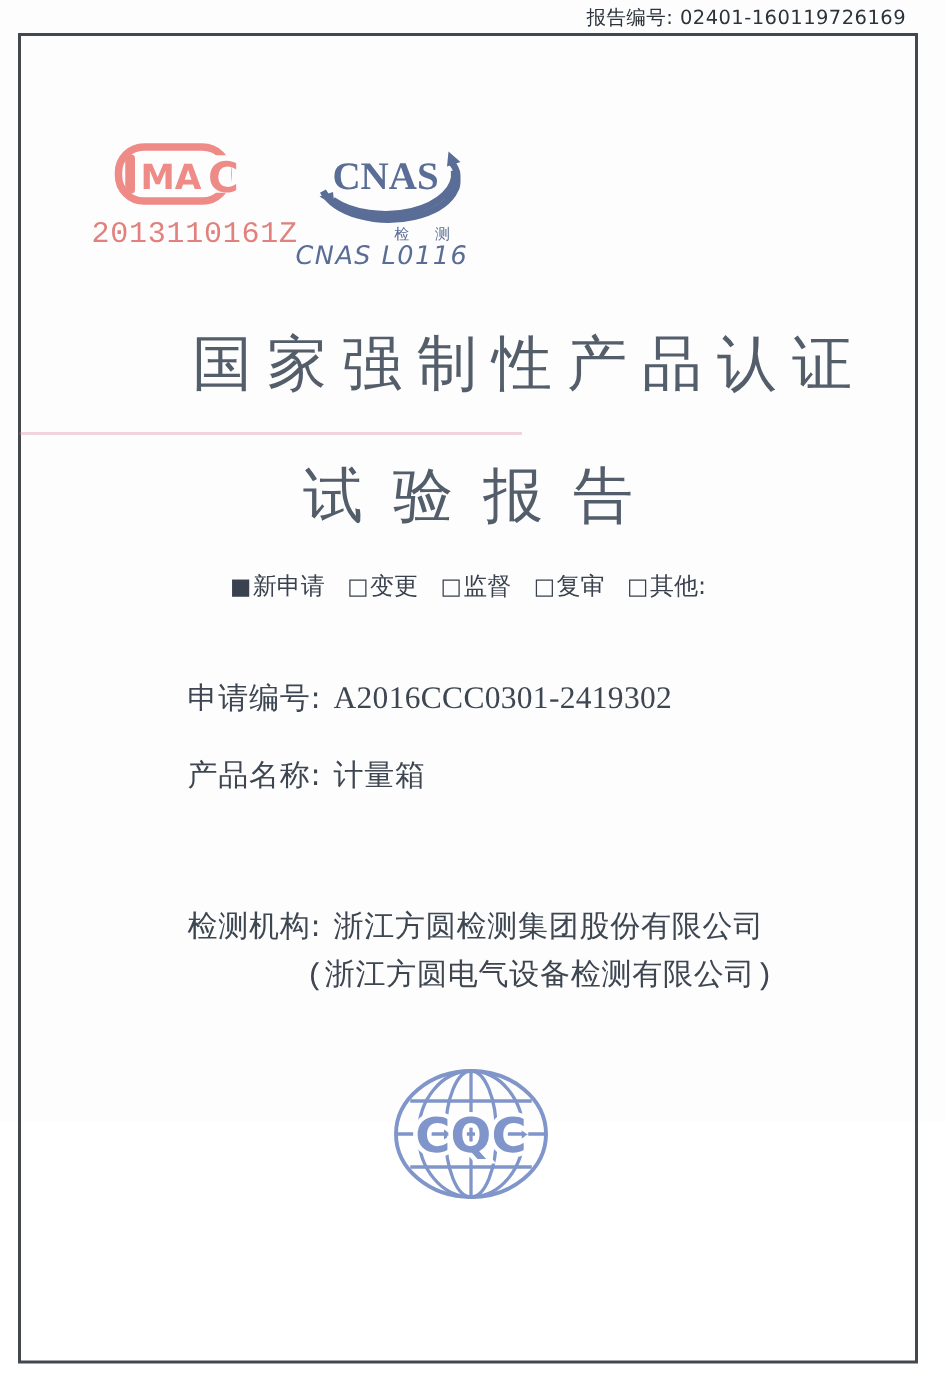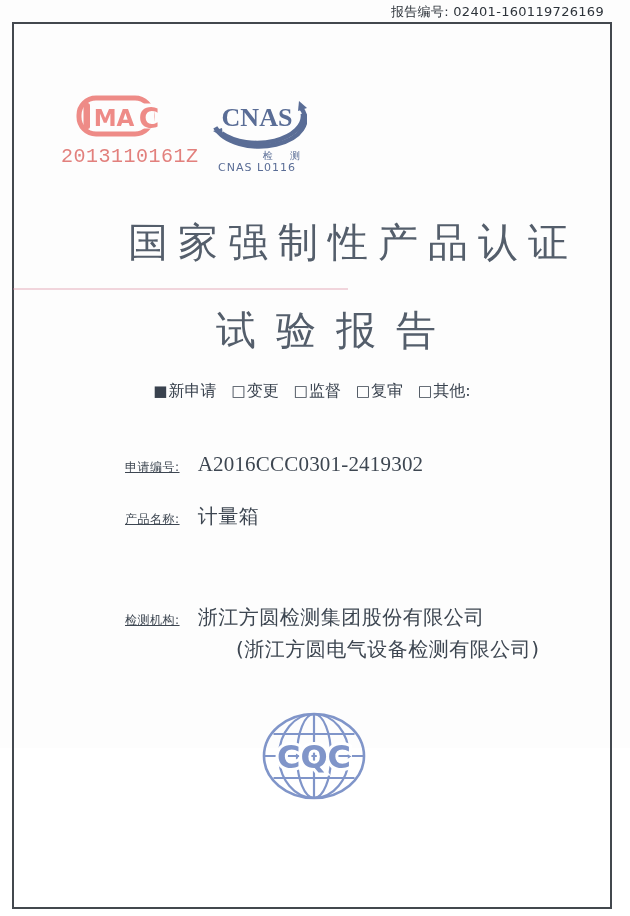--- a/index.html
+++ b/index.html
@@ -46,65 +46,65 @@
 
   
   .cnas-logo { position: absolute; left: 207px; top: 85px; }
   .cnas-category {
     position: absolute; left: 207px; top: 149px; width: 100px;
     text-align: right; font-size: 10px; letter-spacing: 7px; text-indent: 7px;
     color: #5a6d96; white-space: nowrap;
   }
   .cnas-code {
     position: absolute; left: 197px; top: 161px; width: 120px;
-    text-align: center; font-size: 11px; letter-spacing: 1px;
-    color: #5a6d96; white-space: nowrap;
+    font-size: 17px; letter-spacing: 1px;
+    color: #5a6d96; white-space: nowrap; font-style: italic;
   }
 
   
   .title1 {
     position: absolute; left: 12px; top: 215px; width: 600px;
     text-align: center;
     font-family: "DejaVu Serif", "Liberation Serif", serif;
     font-size: 40px; letter-spacing: 10px; text-indent: 10px;
     color: #545e6b; white-space: nowrap; padding-left: 36px;
   }
   .title2 {
     position: absolute; left: 12px; top: 303px; width: 600px;
     text-align: center;
     font-family: "DejaVu Serif", "Liberation Serif", serif;
     font-size: 40px; letter-spacing: 20px; text-indent: 20px;
-    color: #545e6b; white-space: nowrap; margin-left: 14px;
+    color: #545e6b; white-space: nowrap;
   }
 
   
   .apptype {
     position: absolute; left: 12px; top: 381px; width: 600px;
     display: flex; justify-content: center; gap: 15px;
     font-size: 16px; color: #39424e; white-space: nowrap;
   }
   .apptype .opt { display: inline-flex; align-items: baseline; }
   .apptype .box { margin-right: 1px; font-size: 15px; }
 
   
   .field { position: absolute; left: 125px; white-space: nowrap; color: #3d4651; }
   .field .flabel {
-    display: inline-block; font-size: 12px; white-space: pre;
-    letter-spacing: 0.5px; vertical-align: baseline; text-decoration: underline;
+    display: inline-block; font-size: 20px; white-space: pre;
+    letter-spacing: 0.5px; vertical-align: baseline;
   }
   .field .fvalue {
-    display: inline-block; margin-left: 13px; font-size: 20px;
+    display: inline-block; margin-left: 3px; font-size: 20px;
     letter-spacing: 0.5px; vertical-align: baseline;
   }
   .field .latin { font-family: "Liberation Serif", "DejaVu Serif", serif; font-size: 21px; letter-spacing: 0.2px; }
   .f1 { top: 452px; }
   .f2 { top: 503px; }
   .f3 { top: 554px; }
   .f4 { top: 604px; }
-  .f4b { top: 636px; left: 236px; font-size: 20px; letter-spacing: 0.5px; color: #3d4651; position: absolute; white-space: nowrap; }
+  .f4b { top: 636px; left: 204px; font-size: 20px; letter-spacing: 0.5px; color: #3d4651; position: absolute; white-space: nowrap; font-family: Liberation Mono, monospace; }
 
   
   .cqc-logo { position: absolute; left: 261px; top: 710px; }
   .cqc-text {
     font-family: "DejaVu Sans", sans-serif;
     font-weight: bold;
     paint-order: stroke;
   }
 
   

